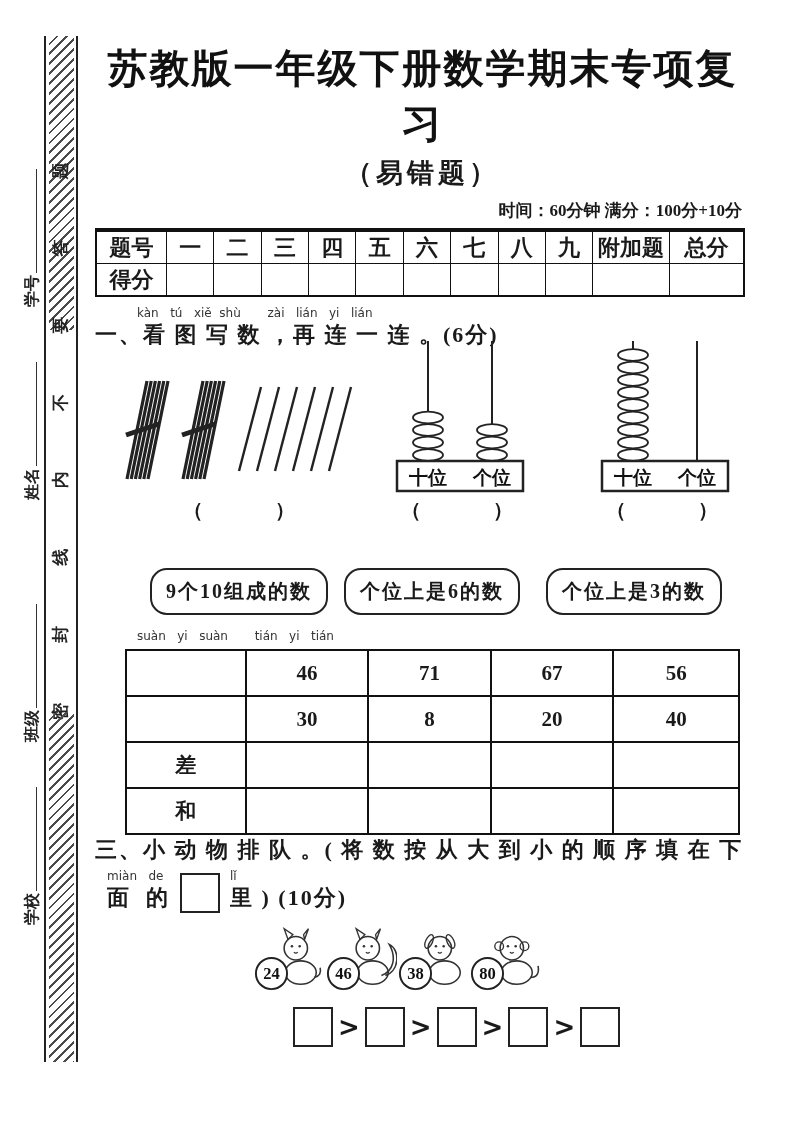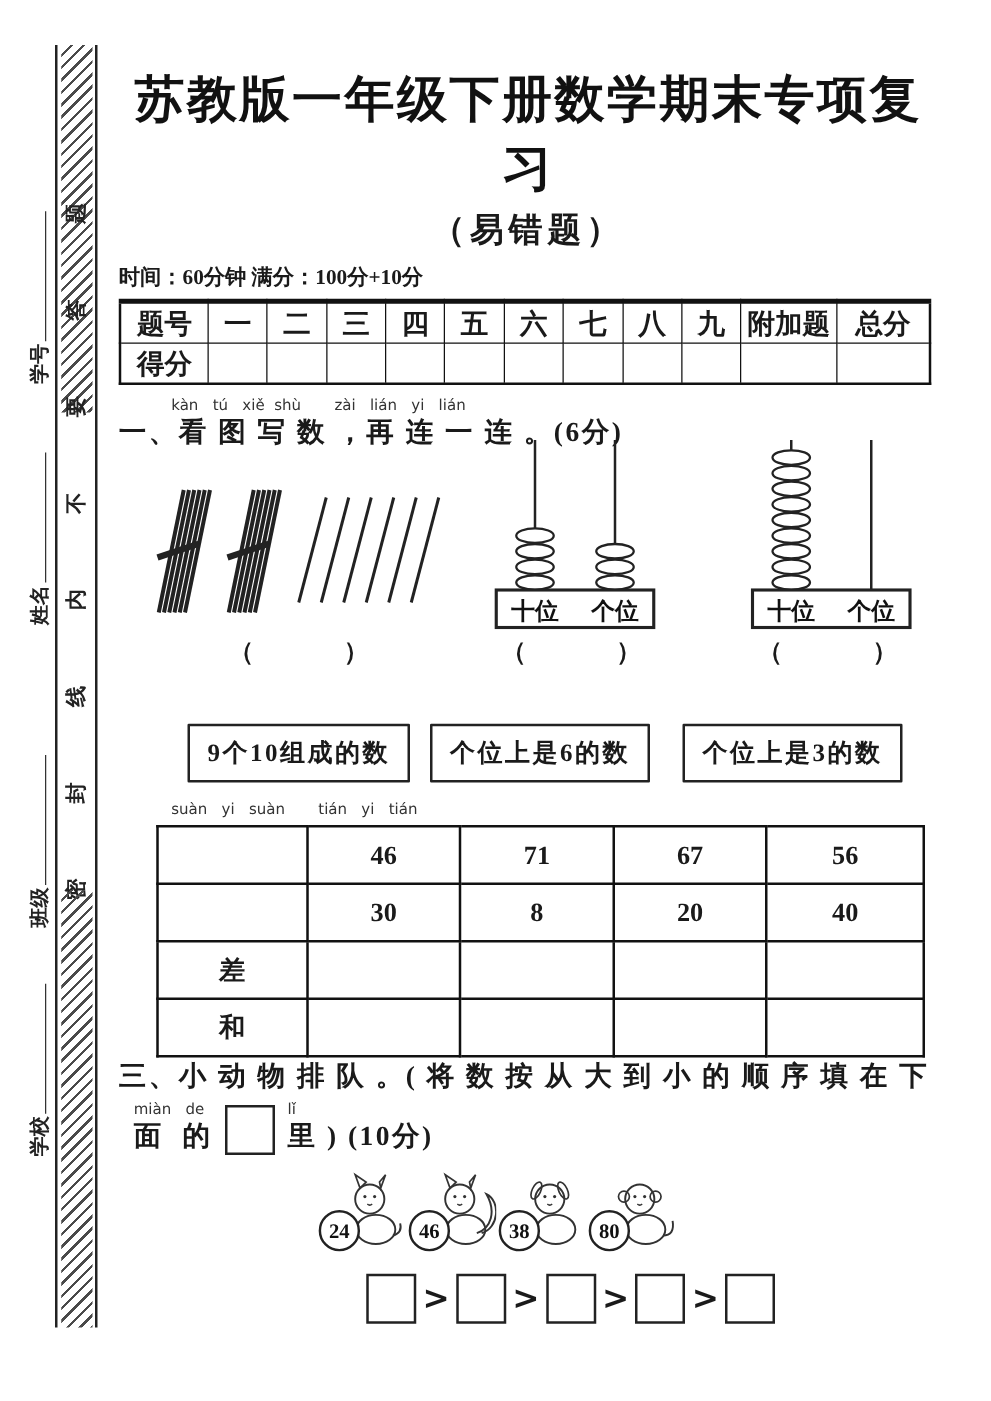--- a/index.html
+++ b/index.html
@@ -20,42 +20,42 @@
     position:absolute;left:-139px;top:508px;width:400px;height:24px;
     transform:rotate(-90deg);transform-origin:center;
     font-size:17px;font-weight:bold;letter-spacing:28px;white-space:pre;text-align:center;color:#222;
   }
   .seal-field{
     position:absolute;left:-52px;width:170px;height:22px;transform:rotate(-90deg);
     transform-origin:center;font-size:16px;font-weight:bold;white-space:nowrap;color:#222;
   }
   .seal-field .sblank{display:inline-block;width:104px;border-bottom:1.5px solid #333;height:14px;margin-left:2px;}
   
-  .main{position:absolute;left:95px;top:12px;width:655px;}
+  .main{position:absolute;left:95px;top:1px;width:655px;}
   .title{margin-top:40px;text-align:center;font-size:40px;font-weight:bold;letter-spacing:2px;color:#111;}
   .subtitle{margin-top:4px;text-align:center;font-size:27px;font-weight:bold;letter-spacing:4px;}
-  .meta{margin-top:8px;padding-right:8px;font-size:17px;font-weight:bold;}
+  .meta{margin-top:8px;text-align:right;padding-right:8px;font-size:17px;font-weight:bold;}
   
   table{border-collapse:collapse;}
   .score-table{margin-top:6px;width:650px;border:2px solid #111;border-top:4px solid #111;}
   .score-table td{border:1.5px solid #111;height:31px;text-align:center;font-size:22px;font-weight:bold;padding:0;}
   
   .pinyin{display:block;font-family:"DejaVu Sans","Liberation Sans",sans-serif;font-size:12px;color:#333;white-space:pre;line-height:14px;}
   .q-pinyin{margin-top:9px;padding-left:42px;}
   .qtext{font-size:22px;font-weight:bold;letter-spacing:2px;line-height:30px;white-space:pre;}
   
   .figures{display:flex;align-items:flex-end;margin-top:2px;height:172px;}
   .fig{display:flex;flex-direction:column;align-items:center;}
   .fig .bracket{font-size:20px;font-weight:bold;letter-spacing:6px;margin-top:2px;white-space:pre;}
   .fig-sticks{margin-left:22px;width:250px;}
   .fig-ab1{margin-left:28px;width:130px;}
   .fig-ab2{margin-left:75px;width:130px;}
   
   .match-row{display:flex;margin-top:44px;margin-left:55px;}
-  .match-box{border:2px solid #222;border-radius:1px;padding:8px 14px;font-size:20px;font-weight:bold;letter-spacing:2px;white-space:nowrap;}
+  .match-box{border:2px solid #222;border-radius:17px;padding:8px 14px;font-size:20px;font-weight:bold;letter-spacing:2px;white-space:nowrap;}
   .match-box.m2{margin-left:16px;}
   .match-box.m3{margin-left:26px;}
   
   .calc-table{margin-top:6px;margin-left:30px;width:615px;border:2.5px solid #111;}
   .calc-table td{border:2px solid #111;height:42px;text-align:center;font-size:21px;font-weight:bold;}
   
   .q3-line2{display:flex;align-items:flex-end;margin-top:4px;padding-left:12px;}
   .stack{display:flex;flex-direction:column;}
   .fill-box{width:36px;height:36px;border:2px solid #222;margin:0 10px;}
   .animals{display:flex;margin-left:158px;margin-top:8px;}

